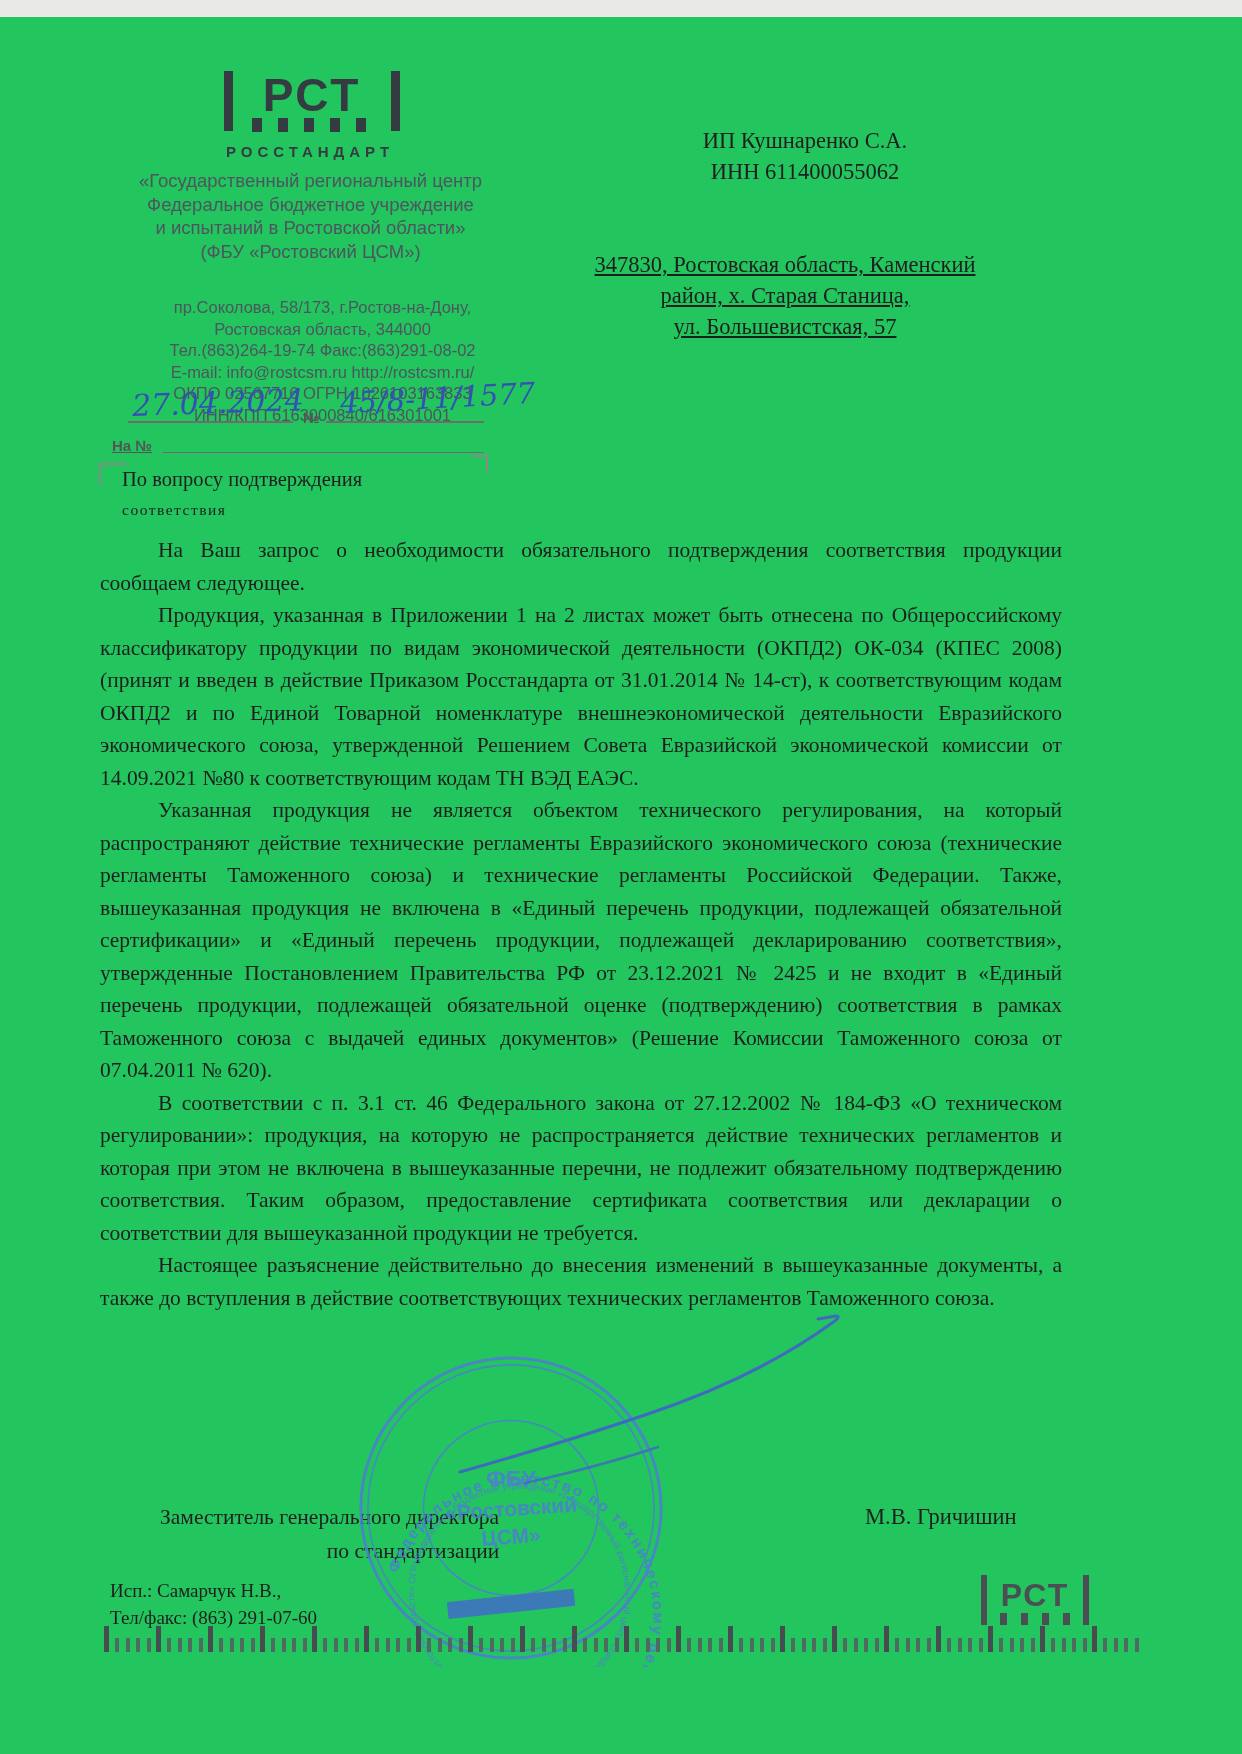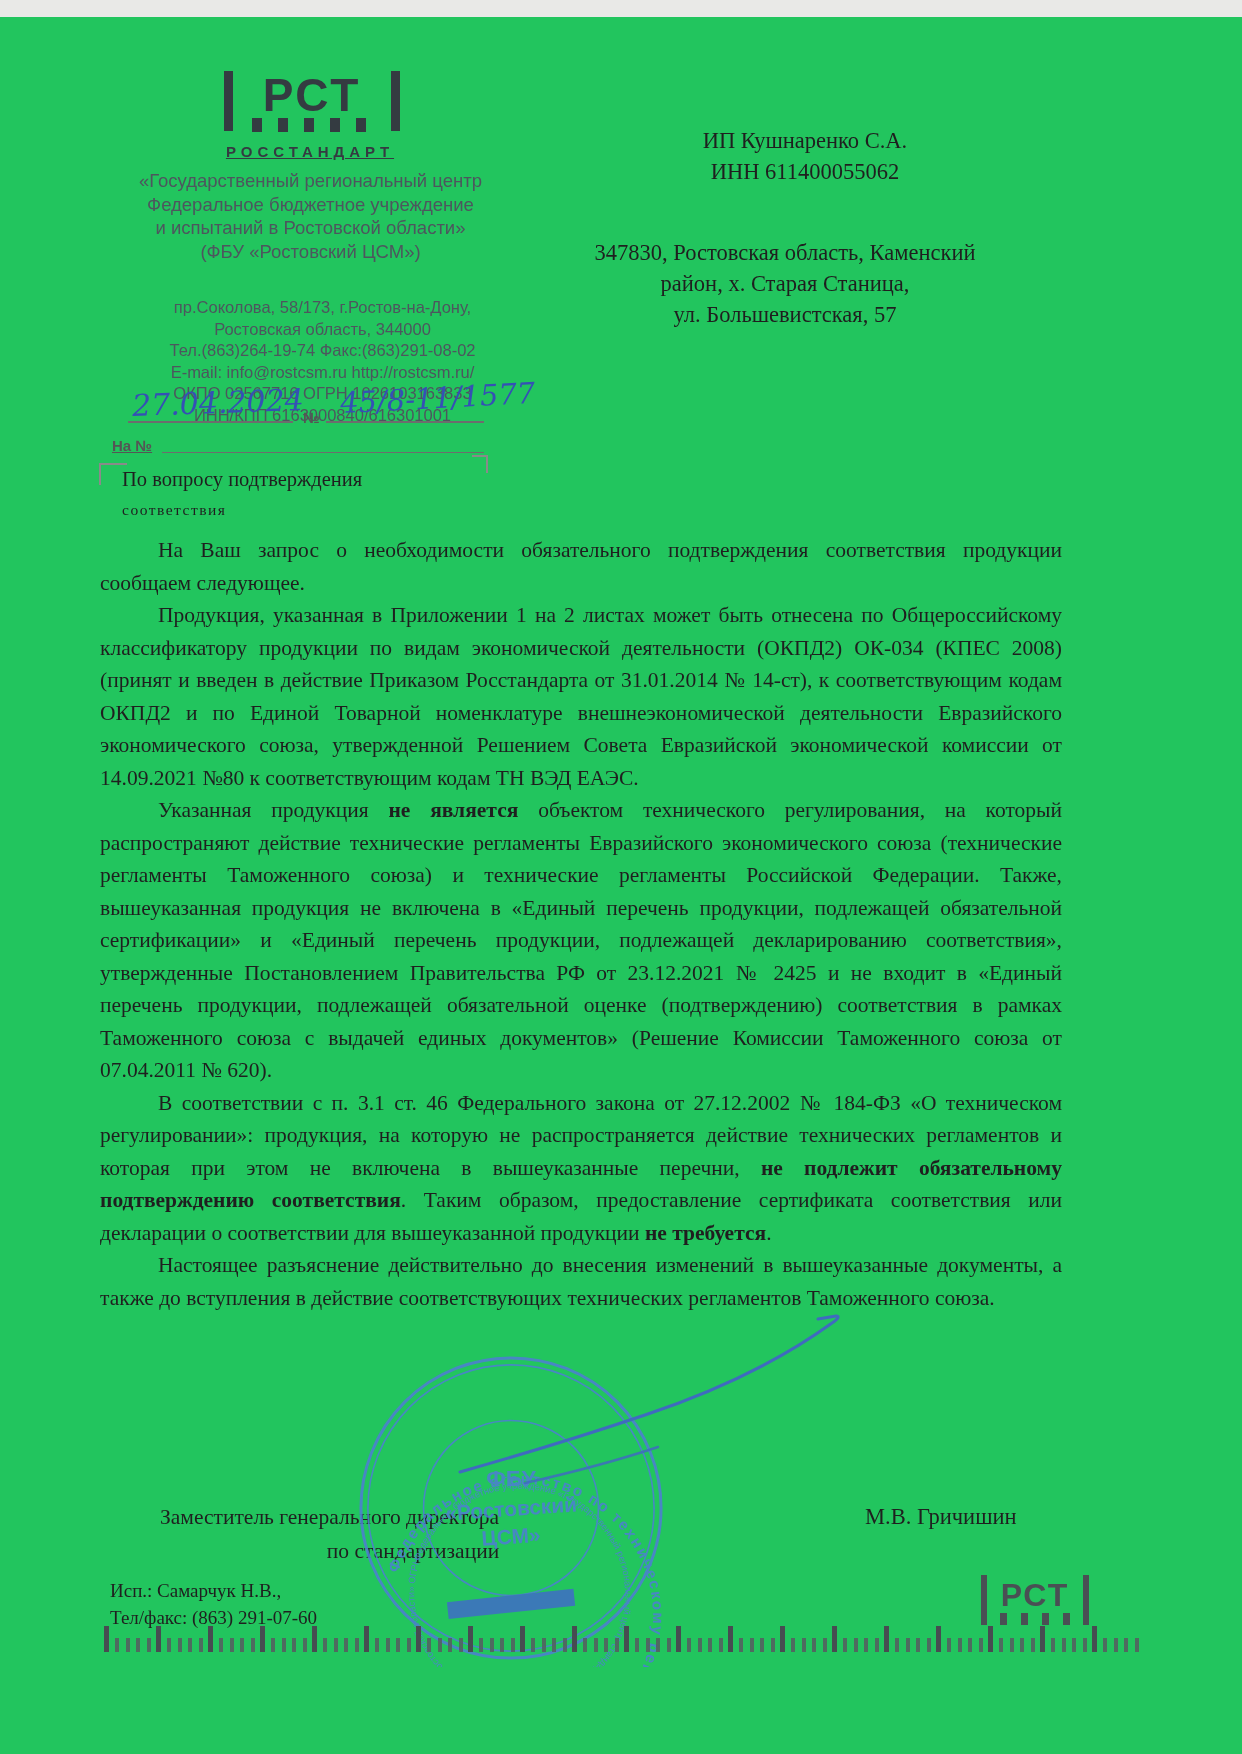--- a/index.html
+++ b/index.html
@@ -6,37 +6,37 @@
   .page{
     position:relative; width:1242px; height:1754px; margin:17px auto;
     background:#22c55e; overflow:hidden;
     font-family:"Liberation Serif", serif; color:#1f1f1f;
   }
   .abs{position:absolute;}
   
   .lh{font-family:"Liberation Sans", sans-serif; color:#4d565e; text-align:center;}
   .logo-svg text{font-family:"Liberation Sans", sans-serif; font-weight:bold;}
   .brand{font-family:"Liberation Sans", sans-serif; font-weight:bold; letter-spacing:5px;
-         font-size:15px; color:#343b41; text-align:center;text-decoration:underline;}
+         font-size:15px; color:#343b41; text-align:center;}
   .org{font-size:18.5px; line-height:23.5px;}
   .contact{font-size:16.5px; line-height:21.5px;}
   
   .hw{font-family:"DejaVu Serif", serif; font-style:italic; color:#3550b5;}
   .numline{border-bottom:2px solid #6d6d6d;}
   .lbl{font-family:"Liberation Sans", sans-serif; font-size:15px; color:#555; font-weight:bold;}
   
   .corner-l{width:26px;height:20px;border-left:2px solid #8a8a8a;border-top:2px solid #8a8a8a;}
   .corner-r{width:14px;height:16px;border-right:2px solid #8a8a8a;border-top:2px solid #8a8a8a;}
   
   .recipient{font-size:22.5px; line-height:31px; text-align:center;}
   .subject1{font-size:20.5px;}
   .subject2{font-size:15.5px; letter-spacing:1.5px;}
   .bodytext{width:962px; font-size:21.5px; line-height:32.5px; text-align:justify;}
   .bodytext p{margin:0; text-indent:58px;}
-  .b{font-weight:bold;}
+  .b{font-weight:normal;}
   .sig{font-size:21.5px; line-height:34px;}
   .executor{font-size:19px; line-height:27px;}
   
   .stamp{opacity:.88;}
   .stamp text{font-family:"Liberation Sans", sans-serif; fill:#4e7fd2;}
   
   .ruler{left:104px; top:1608px; width:1038px; height:27px;}
   .ruler .short{position:absolute; bottom:0; left:1px; right:0; height:14px;
     background:repeating-linear-gradient(90deg,#565b60 0 4px,transparent 4px 10.4px); opacity:.85;}
   .ruler .tall{position:absolute; bottom:0; left:0; right:0; height:26px;
@@ -88,21 +88,21 @@
 
   <div class="abs corner-l" style="left:99px;top:446px;"></div>
   <div class="abs corner-r" style="left:472px;top:438px;"></div>
   <div class="abs subject1" style="left:122px;top:451px;">По вопросу подтверждения</div>
   <div class="abs subject2" style="left:122px;top:484px;">соответствия</div>
 
   <div class="abs recipient" style="left:590px;top:108px;width:430px;">
     <div>ИП Кушнаренко С.А.</div>
     <div>ИНН 611400055062</div>
   </div>
-  <div class="abs recipient" style="left:555px;top:220px;width:460px;">
+  <div class="abs recipient" style="left:555px;top:232px;width:460px;text-decoration:underline;">
     <div>347830, Ростовская область, Каменский</div>
     <div>район, х. Старая Станица,</div>
     <div>ул. Большевистская, 57</div>
   </div>
 
   <div class="abs bodytext" style="left:100px;top:517px;">
     <p><span>На Ваш запрос о необходимости обязательного подтверждения соответствия продукции сообщаем следующее.</span></p>
     <p><span>Продукция, указанная в Приложении 1 на 2 листах может быть отнесена по Общероссийскому классификатору продукции по видам экономической деятельности (ОКПД2) ОК-034 (КПЕС 2008) (принят и введен в действие Приказом Росстандарта от 31.01.2014 № 14-ст), к соответствующим кодам ОКПД2 и по Единой Товарной номенклатуре внешнеэкономической деятельности Евразийского экономического союза, утвержденной Решением Совета Евразийской экономической комиссии от 14.09.2021 №80 к соответствующим кодам ТН ВЭД ЕАЭС.</span></p>
     <p><span>Указанная продукция </span><span class="b">не является</span><span> объектом технического регулирования, на который распространяют действие технические регламенты Евразийского экономического союза (технические регламенты Таможенного союза)  и технические регламенты Российской Федерации. Также, вышеуказанная продукция не включена в «Единый перечень продукции, подлежащей обязательной сертификации» и «Единый перечень продукции, подлежащей декларированию соответствия», утвержденные Постановлением Правительства РФ от 23.12.2021 № 2425 и не входит в «Единый перечень продукции, подлежащей обязательной оценке (подтверждению) соответствия в рамках Таможенного союза с выдачей единых документов» (Решение Комиссии Таможенного союза от 07.04.2011 № 620).</span></p>
     <p><span>В соответствии с п. 3.1 ст. 46 Федерального закона от 27.12.2002 № 184-ФЗ «О техническом регулировании»: продукция, на которую не распространяется действие технических регламентов и которая при этом не включена в вышеуказанные перечни, </span><span class="b">не подлежит обязательному подтверждению соответствия</span><span>. Таким образом, предоставление сертификата соответствия или декларации о соответствии для вышеуказанной продукции </span><span class="b">не требуется</span><span>.</span></p>

